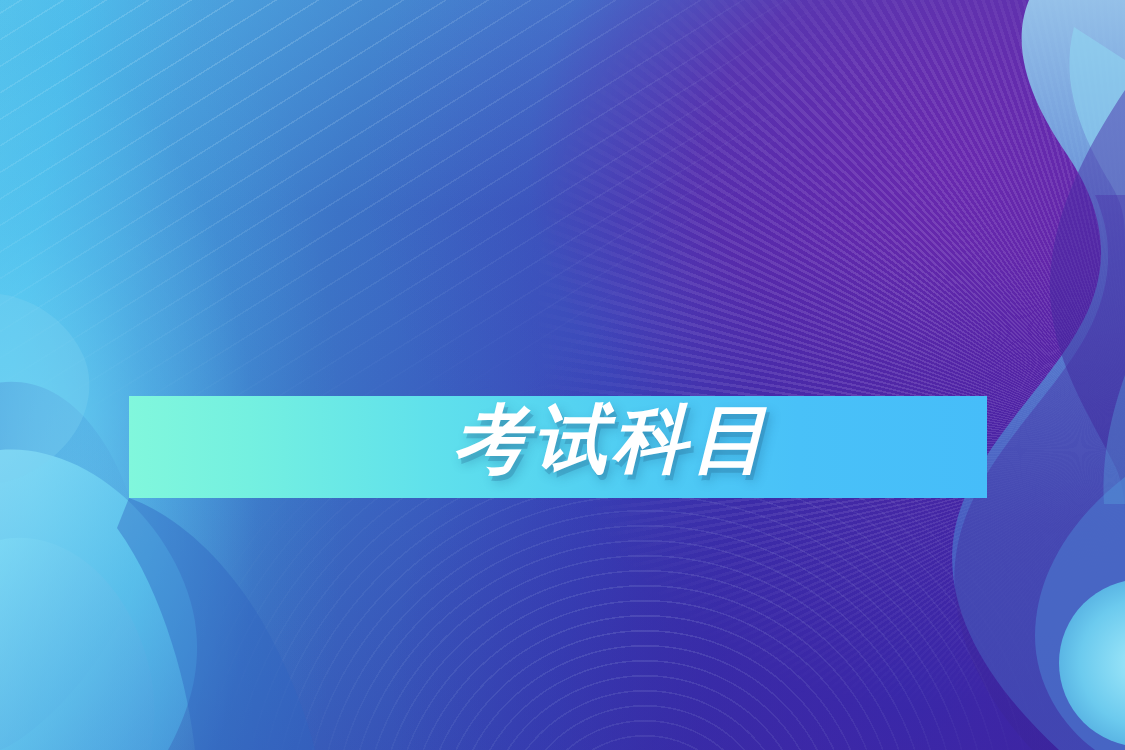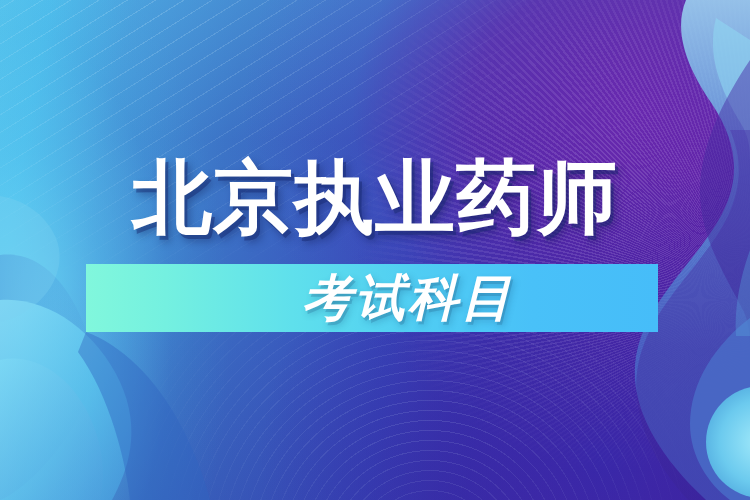--- a/index.html
+++ b/index.html
@@ -144,21 +144,21 @@
     font-size: 50px;
     line-height: 54px;
     font-weight: bold;
     font-style: italic;
     color: #ffffff;
     letter-spacing: 3px;
     text-shadow:
       2px 3px 0 rgba(40,110,150,0.30),
       3px 4px 7px rgba(20,80,130,0.30);
     white-space: nowrap;
-    font-family: Liberation Serif, serif;
+    font-family: Liberation Mono, monospace;
     transform: translateX(36px);
   }
 </style>
 </head>
 <body>
 
 <div id="banner">
 
   <div class="layer" id="bg-base"></div>
   <div class="layer" id="bg-vert"></div>
@@ -215,20 +215,19 @@
                C750,326 750,340 750,352 L750,60 Z" fill="url(#gRightDeep)" opacity="0.55"></path>
       <path d="M688,500 C644,452 624,396 644,344 C662,296 708,258 728,216
                C742,186 742,158 730,130 L750,130 L750,500 Z" fill="url(#gRightDeep)" opacity="0.45"></path>
       <path d="M750,318 C716,344 690,382 690,424 C690,456 708,484 730,500 L750,500 Z" fill="#4a74cc" opacity="0.70"></path>
       <circle cx="762" cy="442" r="56" fill="url(#gCircle)"></circle>
       <path d="M750,250 C740,278 734,308 736,336 L750,336 Z" fill="#5aa6e0" opacity="0.35"></path>
     </svg>
   </div>
 
   <div id="content">
-    <div id="main-title">北京执业药师</div>
 
     <div id="subtitle-bar">
       <div id="subtitle-text">考试科目</div>
     </div>
   </div>
 
 </div>
 
 </body></html>

